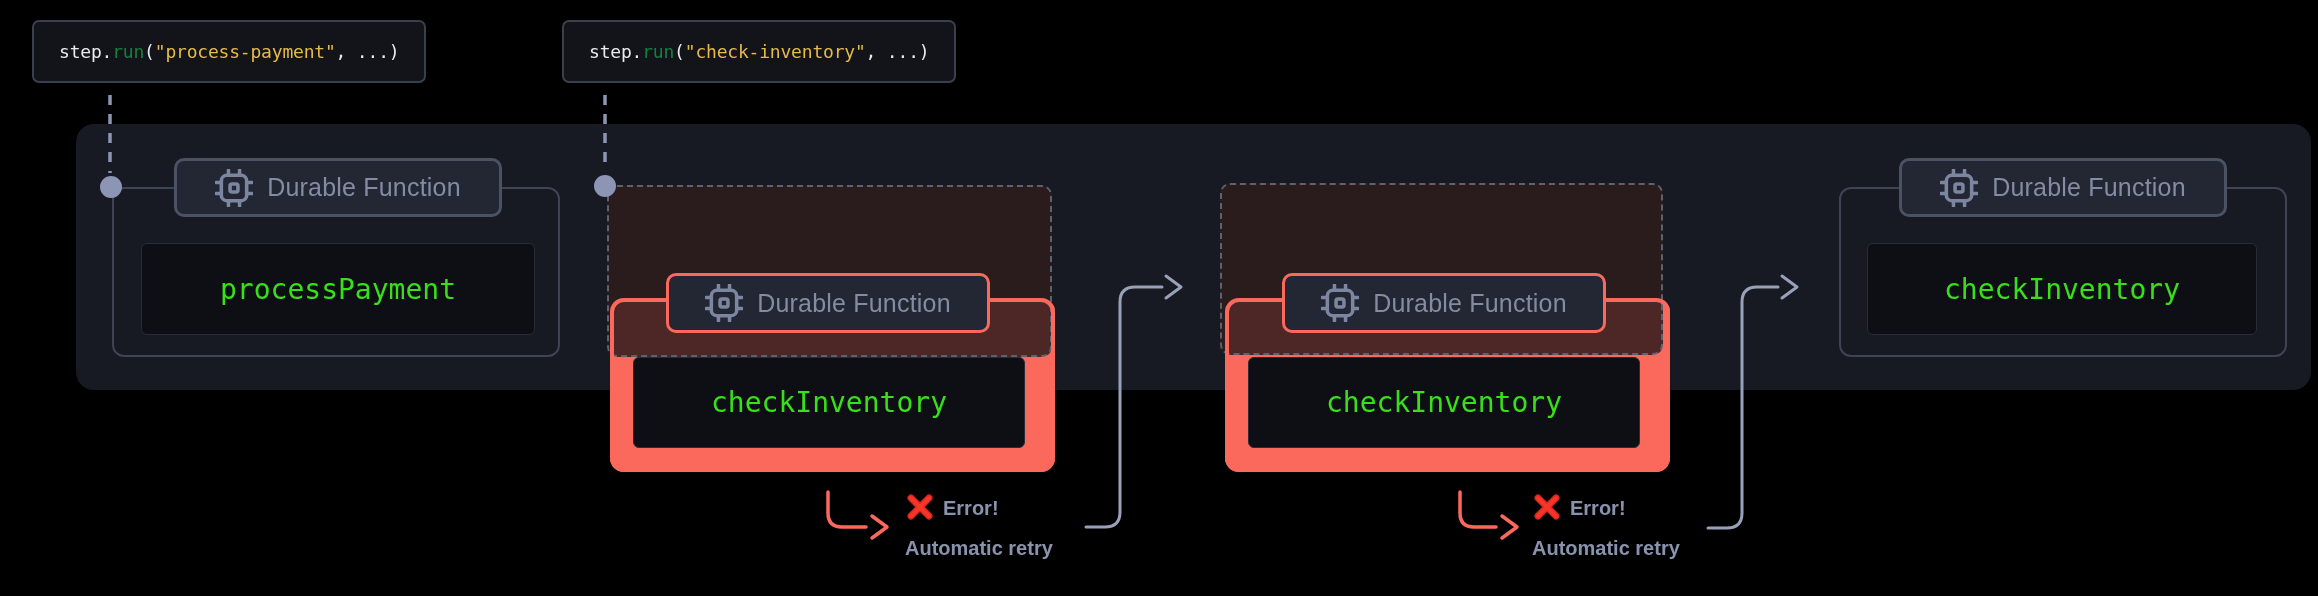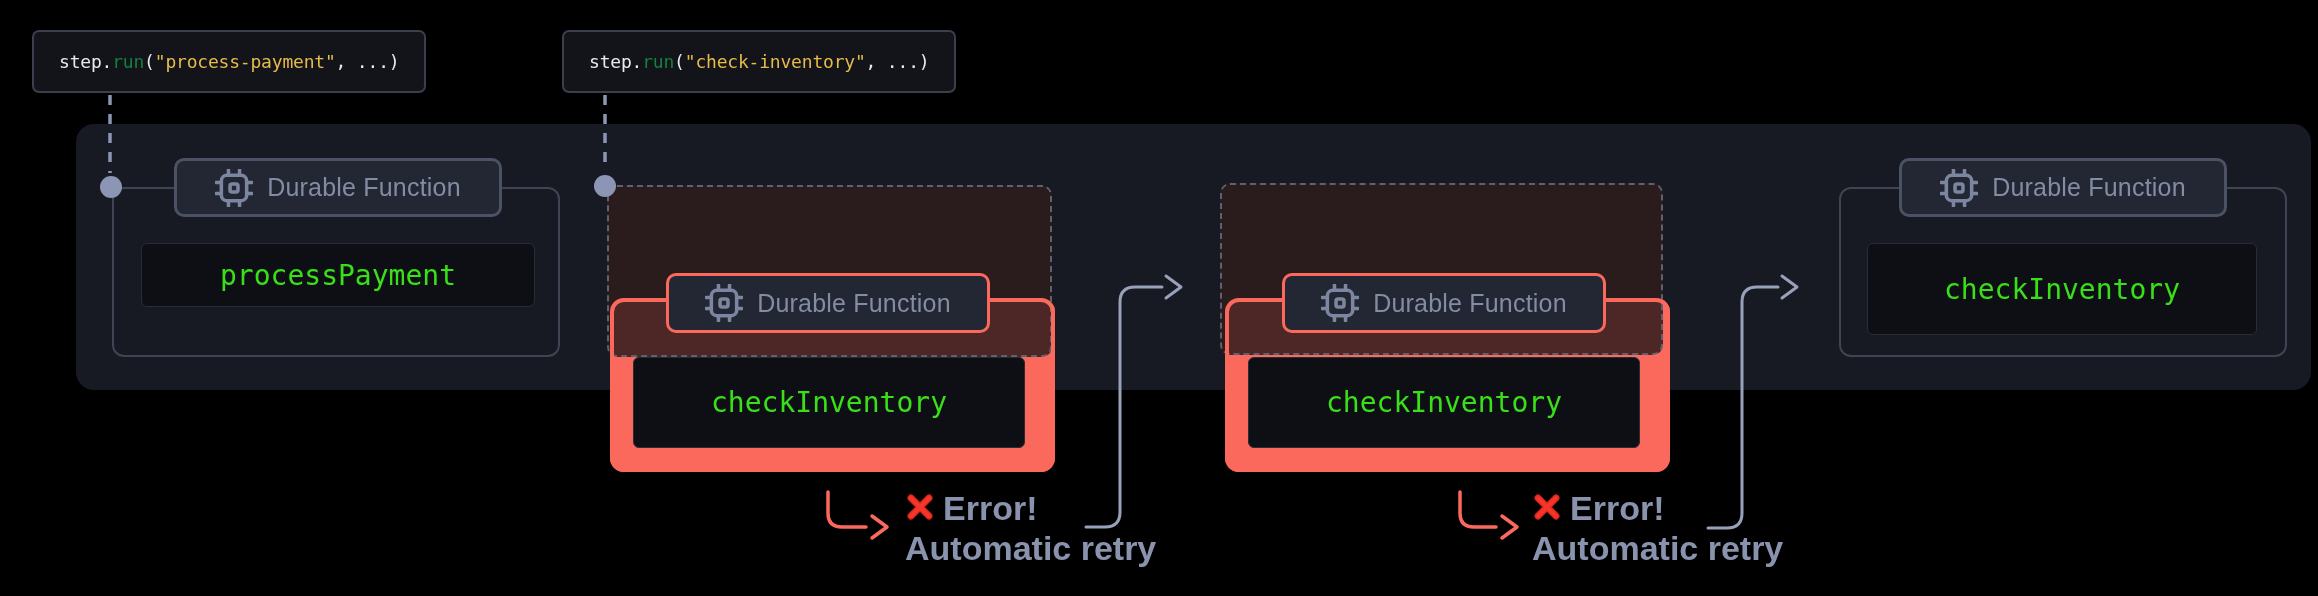--- a/index.html
+++ b/index.html
@@ -8,21 +8,21 @@
     background:#000000;
     font-family:"Liberation Sans", sans-serif;
   }
   
   .band{
     position:absolute;left:76px;top:124px;width:2235px;height:266px;
     background:#171A23;border-radius:18px;z-index:1;
   }
   
   .tooltip{
-    position:absolute;top:30px;height:63px;box-sizing:border-box;
+    position:absolute;top:20px;height:63px;box-sizing:border-box;
     display:inline-flex;align-items:center;padding:0 25px;
     background:#121419;border:2px solid #3A3F4D;border-radius:7px;
     font-family:"DejaVu Sans Mono", monospace;font-size:18px;letter-spacing:-0.2px;
     white-space:pre;z-index:5;
   }
   .tooltip-1{left:32px;}
   .tooltip-2{left:562px;}
   .tok-plain{color:#E8EAF0;}
   .tok-fn{color:#15803d;}
   .tok-str{color:#E7BB4A;}
@@ -48,21 +48,21 @@
   .badge-3{left:1282px;top:273px;}
   .cpu-icon{width:38px;height:38px;flex:0 0 auto;color:#7C86A0;}
   
   .codeblock{
     position:absolute;box-sizing:border-box;
     display:flex;align-items:center;justify-content:center;
     background:#0D0F14;border:1.5px solid #272C37;border-radius:6px;
     font-family:"DejaVu Sans Mono", monospace;font-size:28px;color:#39E019;
     z-index:5;
   }
-  .codeblock-1{left:141px;top:243px;width:394px;height:64px;}
+  .codeblock-1{left:141px;top:243px;width:394px;height:92px;}
   .codeblock-4{left:1867px;top:243px;width:390px;height:92px;}
   .codeblock-2{left:633px;top:357px;width:392px;height:91px;}
   .codeblock-3{left:1248px;top:357px;width:392px;height:91px;}
   
   .redcard-fill{
     position:absolute;background:#FB695C;border-radius:14px;z-index:2;
   }
   .redcard-border{
     position:absolute;box-sizing:border-box;border:4px solid #FB695C;
     border-radius:14px;background:transparent;z-index:4;
@@ -74,21 +74,21 @@
     border:2.5px dashed #5E626E;border-radius:10px;
     background:rgba(46,28,28,0.85);z-index:3;
   }
   .ghost-2{left:607px;top:185px;width:445px;height:172px;}
   .ghost-3{left:1220px;top:183px;width:443px;height:172px;}
   
   .x-icon{position:absolute;width:30px;height:30px;z-index:5;}
   .x-icon-2{left:905px;top:492px;}
   .x-icon-3{left:1532px;top:492px;}
   .err-label{
-    position:absolute;color:#8A93AD;font-size:34px;font-weight:600;
+    position:absolute;color:#8A93AD;font-size:20px;font-weight:600;
     white-space:nowrap;z-index:5;line-height:28px;
   }
   .err-2{left:943px;top:494px;}
   .err-3{left:1570px;top:494px;}
   .retry-2{left:905px;top:534px;}
   .retry-3{left:1532px;top:534px;}
   
   .overlay{position:absolute;left:0;top:0;z-index:6;pointer-events:none;}
 </style>
 </head>

